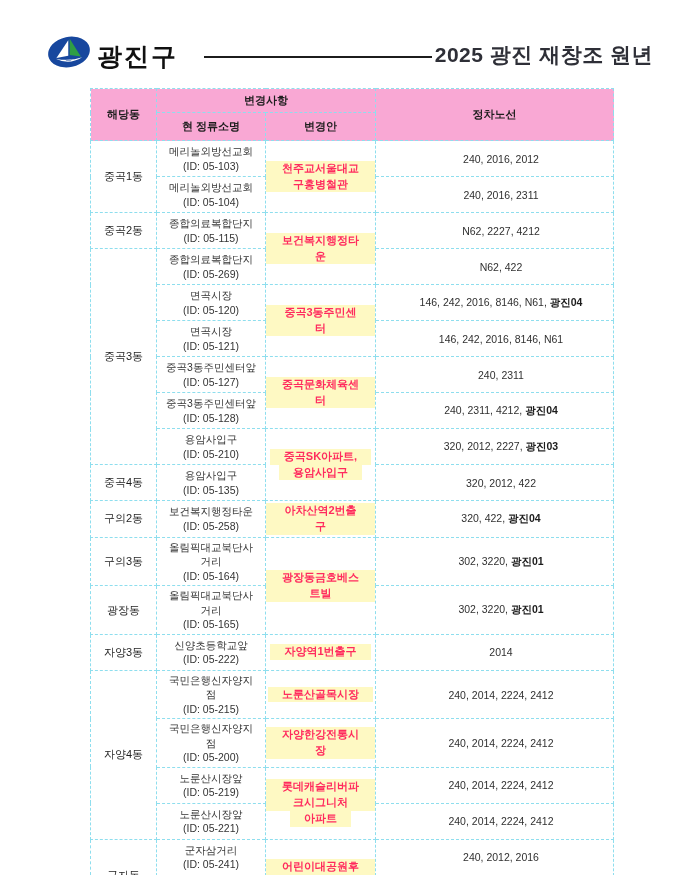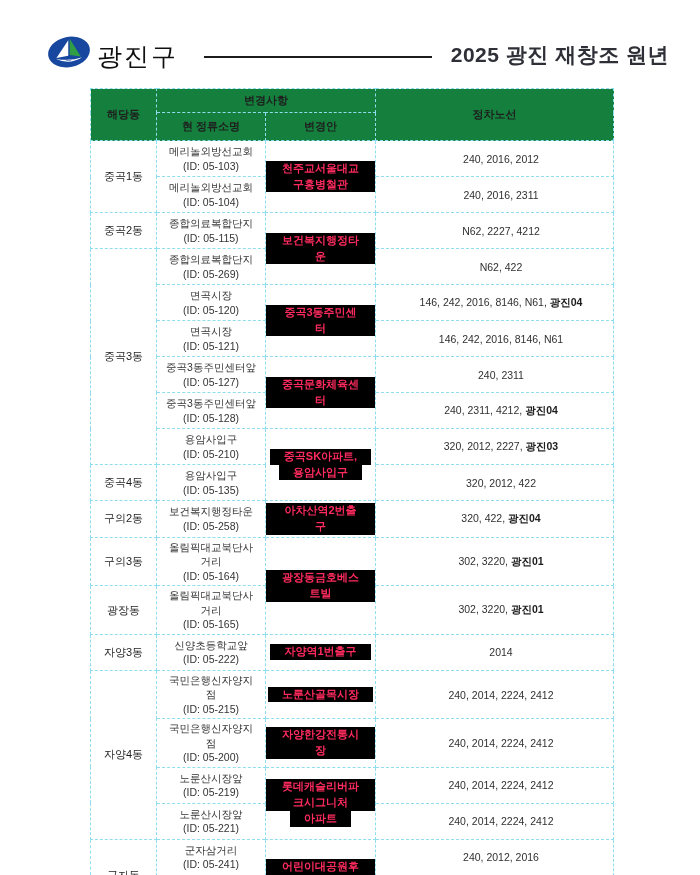--- a/index.html
+++ b/index.html
@@ -1,37 +1,37 @@
 <!DOCTYPE html>
 <html><head>
 <meta charset="utf-8">
 <style>
   * { margin:0; padding:0; box-sizing:border-box; }
   html, body { width:700px; height:875px; }
   body { background:#ffffff; font-family:"Liberation Sans","DejaVu Sans",sans-serif; position:relative; overflow:hidden; }
 
   
   .logo { position:absolute; left:46px; top:35px; width:46px; height:34px; }
-  .org-name { position:absolute; left:97px; top:40px; font-size:25px; font-weight:normal; color:#101010; letter-spacing:2px; }
+  .org-name { position:absolute; left:97px; top:40px; font-size:25px; font-weight:bold; color:#101010; letter-spacing:2px; }
   .rule { position:absolute; left:204px; top:56px; width:228px; height:2px; background:#1c1c1c; }
-  .slogan { position:absolute; right:31px; top:41px; font-size:21px; font-weight:bold; color:#2e2f37; letter-spacing:0.5px; }
+  .slogan { position:absolute; right:47px; top:41px; font-size:21px; font-weight:bold; color:#2e2f37; letter-spacing:0.5px; }
 
   
   table.main { position:absolute; left:90px; top:88px; width:523px; border-collapse:collapse; table-layout:fixed; }
   table.main th, table.main td { border:1px dashed #8edeee; vertical-align:middle; text-align:center; }
-  table.main th { background:#15803d; font-size:11px; font-weight:bold; color:#1e1e1e; }
+  table.main th { background:#f9a8d4; font-size:11px; font-weight:bold; color:#1e1e1e; }
   thead tr.h1 { height:24px; }
   thead tr.h2 { height:28px; }
   tbody tr { height:36px; background:#ffffff; }
 
   .cell-dong { font-weight:normal; font-size:11px; color:#1e1e1e; }
   .cell-current { font-size:10.5px; color:#333333; line-height:1.38; padding:2px 8px; }
   .cell-current .stop-id { display:block; }
   .cell-change { font-size:11px; font-weight:bold; line-height:1.45; padding:2px 0; }
-  .cell-change .hl { background:#000000; color:#ff2b5e; padding:0 14px; display:inline-block; }
+  .cell-change .hl { background:#fef9c3; color:#ff2b5e; padding:0 14px; display:inline-block; }
   .cell-routes { text-align:left; padding-left:13px; font-size:10.5px; color:#303030;margin-top:24px; }
   .cell-routes b { font-weight:bold; color:#1c1c1c;text-align:center; }
 </style>
 </head>
 <body>
 
 <svg class="logo" viewBox="0 0 60 46" xmlns="http://www.w3.org/2000/svg">
   <ellipse cx="30" cy="23" rx="28.5" ry="20.5" fill="#17479e" transform="rotate(-12 30 23)"></ellipse>
   <polygon points="31,5 46,29 31,27" fill="#2f9e45"></polygon>
   <polygon points="29,7 13,31 29,28" fill="#ffffff"></polygon>

